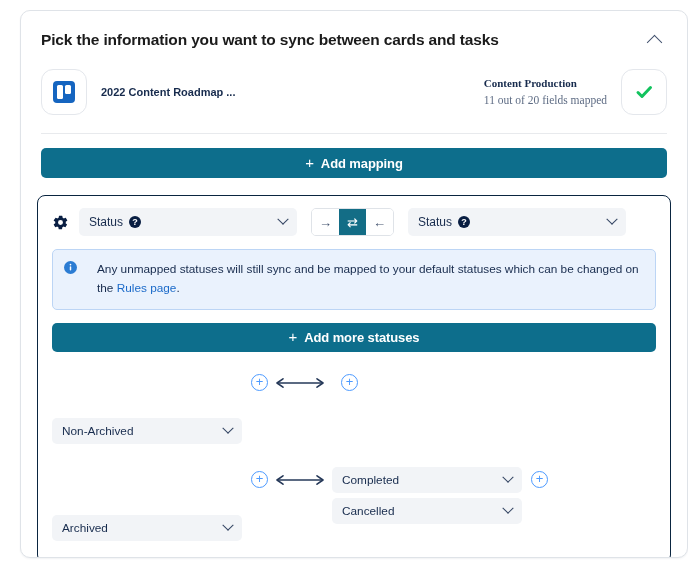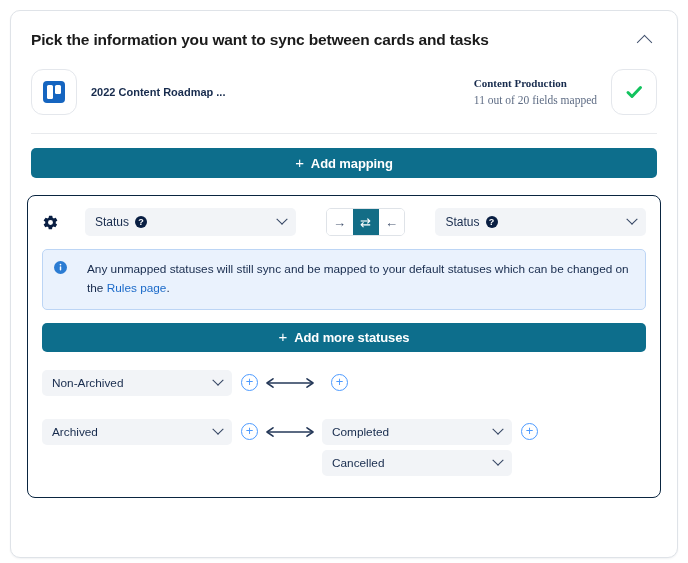--- a/index.html
+++ b/index.html
@@ -16,21 +16,21 @@
     position: relative;
     width: 688px;
     height: 563px;
     background: #ffffff;
     overflow: hidden;
   }
 
   
   .card {
     position: absolute;
-    left: 10px;
+    left: 20px;
     top: 10px;
     width: 668px;
     height: 548px;
     background: #ffffff;
     border: 1px solid #dfe3e8;
     border-radius: 10px;
     box-shadow: 0 1px 2px rgba(9,30,66,0.06);
     overflow: hidden;
   }
 
@@ -183,21 +183,21 @@
     margin: 17px 16px 0 16px;
     border: 1px solid #0a2540;
     border-radius: 8px;
     padding: 12px 14px 16px 14px;
   }
 
   
   .field-header {
     display: flex;
     align-items: center;
-    gap: 26px;
+    gap: 10px;
   }
   .gear-icon { flex: 0 0 auto; display: block; }
 
   .select {
     background: #f2f4f7;
     border: none;
     border-radius: 5px;
     height: 28px;
     display: flex;
     align-items: center;
@@ -295,20 +295,21 @@
 
   
   .map-row {
     display: flex;
     align-items: flex-start;
     margin-top: 18px;
   }
   .map-col-left {
     width: 190px;
     flex: 0 0 auto;
+    margin-top: 48px;
   }
   .map-col-right {
     width: 190px;
     flex: 0 0 auto;
   }
   .opt-select {
     background: #f2f4f7;
     border: none;
     border-radius: 5px;
     height: 26px;

